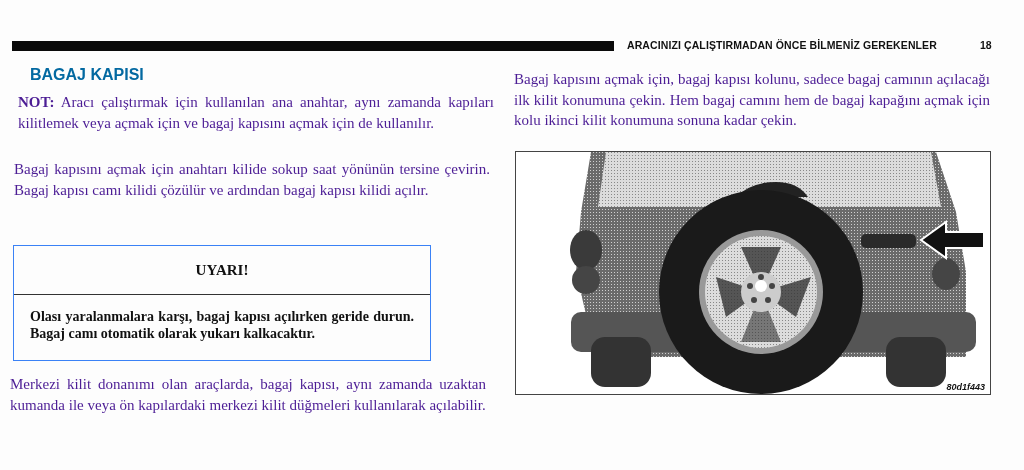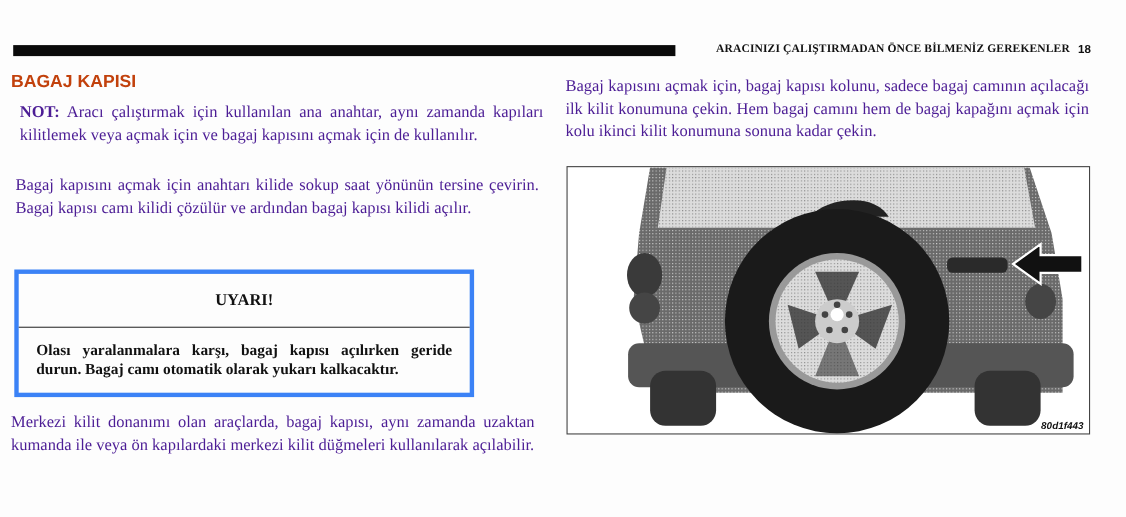--- a/index.html
+++ b/index.html
@@ -2,42 +2,42 @@
 <html><head>
 <meta charset="utf-8">
 <style>
   html, body { margin:0; padding:0; }
   body {
     width:1024px; height:470px; background:#fdfdfd; position:relative; overflow:hidden;
     font-family:"Liberation Serif", serif; color:#111;
   }
   .header-bar { position:absolute; left:12px; top:41px; width:602px; height:10px; background:#0a0a0a; }
   .header-title {
-    position:absolute; left:627px; top:39px; font-family:Liberation Serif, serif;
-    font-weight:bold; font-size:10.5px; letter-spacing:0.1px; color:#111; white-space:nowrap;margin-left:24px;
+    position:absolute; left:627px; top:39px; font-family:Liberation Sans, sans-serif;
+    font-weight:bold; font-size:10.5px; letter-spacing:0.1px; color:#111; white-space:nowrap;
   }
   .page-num {
     position:absolute; left:980px; top:39px; font-family:"Liberation Sans", sans-serif;
     font-weight:bold; font-size:10.5px;
   }
   .section-title {
-    position:absolute; left:10px; top:66px; font-family:"Liberation Sans", sans-serif;
-    font-weight:bold; font-size:16px; color:#c2410c;
+    position:absolute; left:30px; top:66px; font-family:"Liberation Sans", sans-serif;
+    font-weight:bold; font-size:16px; color:#0369a1;
   }
   .para {
     position:absolute; font-size:15px; line-height:20.5px; text-align:justify; color:#4c1d95;
   }
   .para b { font-weight:bold; }
   #p-note { left:18px; top:92px; width:476px; }
   #p-key { left:14px; top:159px; width:476px; }
   #p-central { left:10px; top:374px; width:476px; }
   #p-right { left:514px; top:69px; width:476px; }
   .warning-box {
     position:absolute; left:13px; top:245px; width:418px; height:116px;
-    border:4px solid #3b82f6; box-sizing:border-box;
+    border:1px solid #3b82f6; box-sizing:border-box;
   }
   .warning-head {
     height:48px; border-bottom:1px solid #333; display:flex; align-items:center; justify-content:center;
     font-weight:bold; font-size:15px;
   }
   .warning-body {
     padding:13px 16px 0 16px; font-weight:bold; font-size:14px; line-height:17px; text-align:justify;
   }
   .figure {
     position:absolute; left:515px; top:151px; width:476px; height:244px;

